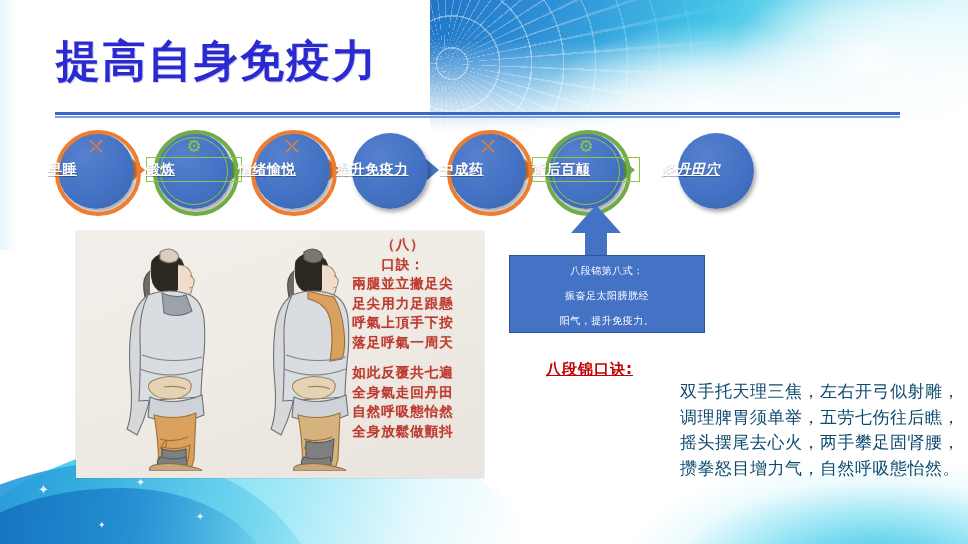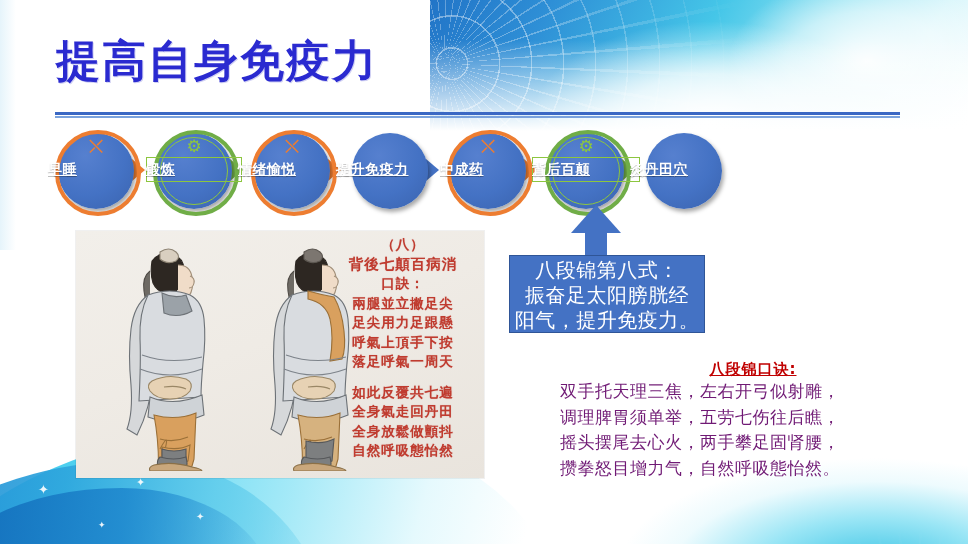--- a/index.html
+++ b/index.html
@@ -151,35 +151,35 @@
   .callout{position:absolute;left:509px;top:205px;width:196px;height:128px;}
   .callout .arrow{
     position:absolute;left:62px;top:0;width:0;height:0;
     border-left:25px solid transparent;border-right:25px solid transparent;
     border-bottom:28px solid #4472c4;
   }
   .callout .stem{position:absolute;left:76px;top:26px;width:22px;height:26px;background:#4472c4;}
   .callout .box{
     position:absolute;left:0;top:50px;width:196px;height:78px;
     background:#4472c4;border:1.5px solid #2f5597;box-sizing:border-box;
-    color:#fff;font-size:20px;line-height:25px;text-align:center;
+    color:#fff;font-size:10px;line-height:25px;text-align:center;
     padding-top:2px;letter-spacing:.5px;
     font-family:"DejaVu Sans","Liberation Sans",sans-serif;
   }
 
   
   .mantra{position:absolute;left:560px;top:360px;width:400px;}
   .mantra .mtitle{
-    text-align:center;color:#c00000;font-size:15px;font-weight:bold;
+    text-align:left;color:#c00000;font-size:15px;font-weight:bold;
     text-decoration:underline;letter-spacing:1px;margin-left:-14px;
     font-family:"DejaVu Sans","Liberation Sans",sans-serif;
   }
   .mantra .mline{
-    color:#701a75;font-size:17px;line-height:25.5px;letter-spacing:.5px;
-    font-family:"DejaVu Sans","Liberation Sans",sans-serif;text-align:left;
+    color:#0c4a6e;font-size:17px;line-height:25.5px;letter-spacing:.5px;
+    font-family:"DejaVu Sans","Liberation Sans",sans-serif;text-align:right;
   }
 </style>
 </head>
 <body>
 
 <div class="slide">
 
   <div class="bg-topright"></div>
   <div class="bg-topright-fade"></div>
   <div class="bg-left-edge"></div>
@@ -250,21 +250,21 @@
       <div class="nub"></div>
       <div class="disc"></div>
       <div class="ring">
           <div class="ring2"></div>
         </div>
       <div class="icon">⚙</div>
       <div class="lblbox"></div>
       <div class="lbl">背后百颠</div>
     </div>
 
-    <div class="badge ring-none wide no-nub" style="left:588px;">
+    <div class="badge ring-none wide no-nub" style="left:620px;font-style:italic;">
 
       <div class="disc"></div>
       <div class="ring"></div>
       <div class="icon"></div>
       <div class="lbl">灸丹田穴</div>
     </div>
 
   </div>
 
   <div class="illus">
@@ -313,31 +313,30 @@
         <path d="M70 196 q14 4 28 -2" stroke="#9b7038"></path>
         <path d="M70 206 q14 -26 -2 24" stroke="#9b7038"></path>
         <path d="M72 198 q16 4 28 -2 l-2 22 q-12 6 -26 0z" fill="#7d7f80" stroke="#56585a"></path>
         <path d="M70 214 q14 4 26 0 q2 8 0 10 l-28 0 q-2 -6 2 -10z" fill="#7d7f80" stroke="#56585a"></path>
         <path d="M64 222 q18 -4 38 2 q10 2 10 4 l-52 0 q-2 -4 4 -6z" fill="#c9a77c" stroke="#8b7047"></path>
       </g>
     </svg>
 
     <div class="verse">
       <div>（八）</div>
-      <div class="big">背後七顛百病消</div>
       <div>口訣：</div>
       <div>兩腿並立撇足尖</div>
       <div>足尖用力足跟懸</div>
       <div>呼氣上頂手下按</div>
       <div>落足呼氣一周天</div>
       <span class="gap"></span>
       <div>如此反覆共七遍</div>
       <div>全身氣走回丹田</div>
+      <div>自然呼吸態怡然</div>
       <div>全身放鬆做顫抖</div>
-      <div>自然呼吸態怡然</div>
     </div>
   </div>
 
   <div class="callout">
     <div class="arrow"></div>
     <div class="stem"></div>
     <div class="box">
       <div>八段锦第八式：</div>
       <div>振奋足太阳膀胱经</div>
       <div>阳气，提升免疫力。</div>

